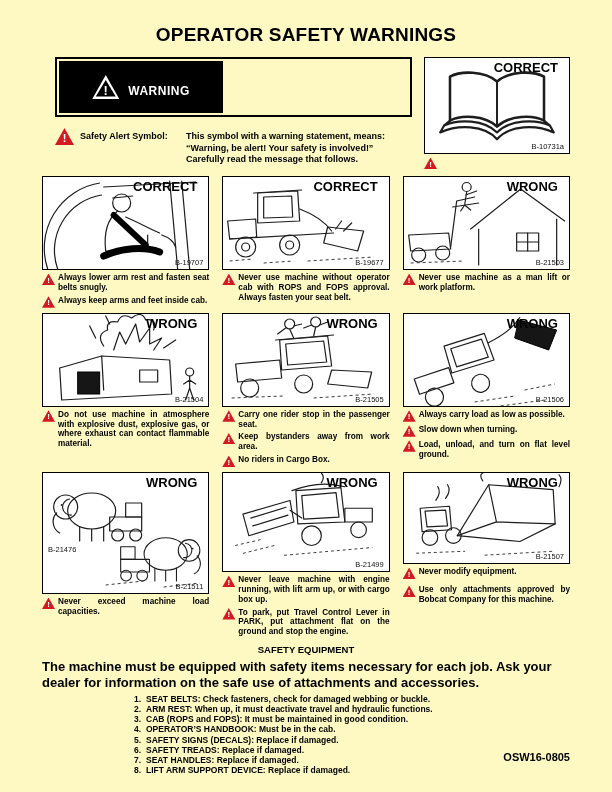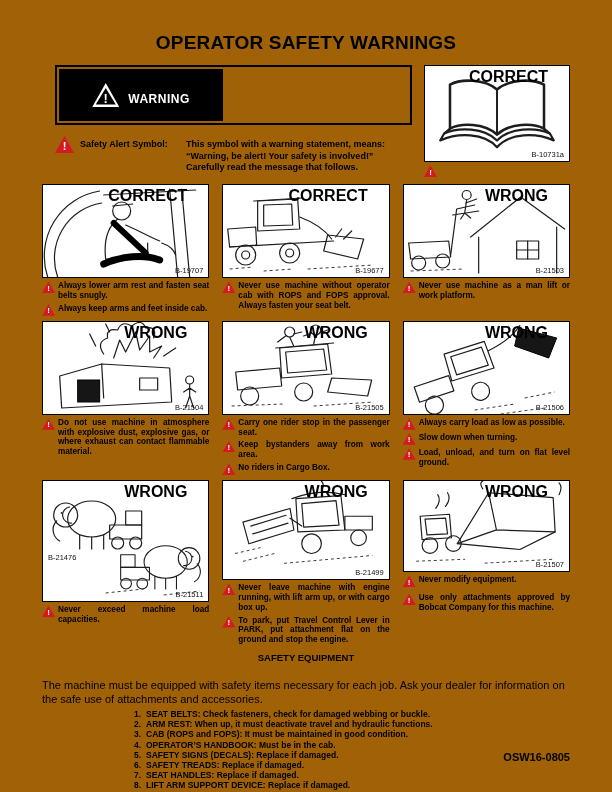--- a/index.html
+++ b/index.html
@@ -1,17 +1,17 @@
 <!DOCTYPE html>
 <html><head>
 <meta charset="utf-8">
 <style>
   html,body{margin:0;padding:0;background:#fff;}
   body{width:612px;height:792px;position:relative;font-family:"Liberation Sans",sans-serif;color:#000;}
-  .page{position:absolute;inset:0;padding:32px 42px 18px;box-sizing:border-box;background:#a16207;overflow:hidden;}
+  .page{position:absolute;inset:0;padding:24px 42px 18px;box-sizing:border-box;background:#fef9c3;overflow:hidden;}
   .title{text-align:center;font-size:19px;font-weight:bold;margin:0 0 11px 0;letter-spacing:.2px;}
 
   
   .top-row{display:flex;gap:12px;align-items:flex-start;}
   .top-left{flex:1;padding-left:13px;}
   .banner{border:2.5px solid #000;padding:2px;display:flex;height:60px;box-sizing:border-box;}
   .banner-black{background:#000;color:#fff;width:47%;display:flex;align-items:center;justify-content:center;gap:9px;}
   .banner-word{font-size:12px;font-weight:bold;letter-spacing:.5px;margin-top:8px;}
   .tri-big{position:relative;width:27px;height:24px;flex:none;}
   .tri-big .t-out{position:absolute;inset:0;background:#fff;clip-path:polygon(50% 0,100% 100%,0 100%);}
@@ -28,37 +28,37 @@
   .tri-sm{width:13px;height:11.5px;margin-top:.5px;}
   .tri-sm .ex{font-size:8px;}
   .alert-label{font-size:9px;font-weight:bold;width:100px;flex:none;padding-top:3px;}
   .alert-text{font-size:9px;font-weight:bold;line-height:1.3;width:216px;padding-top:3px;}
 
   .top-right{width:146px;flex:none;}
 
   
   .panel{border:1.5px solid #000;position:relative;background:#fff;box-sizing:border-box;}
   .panel svg{display:block;width:100%;height:100%;}
-  .verdict{position:absolute;top:2px;right:21px;font-weight:bold;font-size:16px;background:transparent;}
+  .verdict{position:absolute;top:2px;right:11px;font-weight:bold;font-size:13px;background:transparent;}
   .fig{position:absolute;bottom:2px;right:5px;font-size:7.5px;color:#111;}
   .fig-left{position:absolute;left:5px;top:60%;font-size:7.5px;color:#111;}
 
   .book-panel{height:97px;}
   .cap{display:flex;gap:3px;margin-top:3px;}
   .cap-text{flex:1;font-size:8.2px;font-weight:bold;text-align:justify;line-height:1.2;}
 
   .grid{display:grid;grid-template-columns:repeat(3,1fr);column-gap:13px;row-gap:5px;margin-top:7px;align-items:start;}
   .cell .panel{height:94px;}
   .cell .panel.h-tall{height:122px;}
   .cell .panel.h-med{height:100px;}
   .cell .panel.h-short{height:92px;}
 
   
   .se-head{text-align:center;font-weight:bold;font-size:9.5px;margin-top:7px;}
-  .se-intro{font-size:11px;font-weight:normal;line-height:1.22;margin-top:16px;}
+  .se-intro{font-size:13px;font-weight:bold;line-height:1.22;margin-top:4px;}
   .se-list{margin-top:3px;padding-left:80px;}
   .se-item{display:flex;line-height:1.2;}
   .se-num{width:19px;text-align:right;margin-right:5px;font-weight:bold;font-size:8.5px;flex:none;}
   .se-text{font-weight:bold;font-size:8.5px;}
   .footer-code{position:absolute;right:42px;bottom:29px;font-size:11px;font-weight:bold;}
 
   .sk{stroke:#1d1d1d;fill:none;stroke-width:1.2;stroke-linecap:round;stroke-linejoin:round;}
   .sk-thick{stroke:#000;fill:none;stroke-width:6;stroke-linecap:round;}
   .sk-fill{fill:#161616;stroke:#000;stroke-width:1;}
   .sk-dash{stroke:#3a3a3a;fill:none;stroke-width:1;stroke-dasharray:3 3;}

